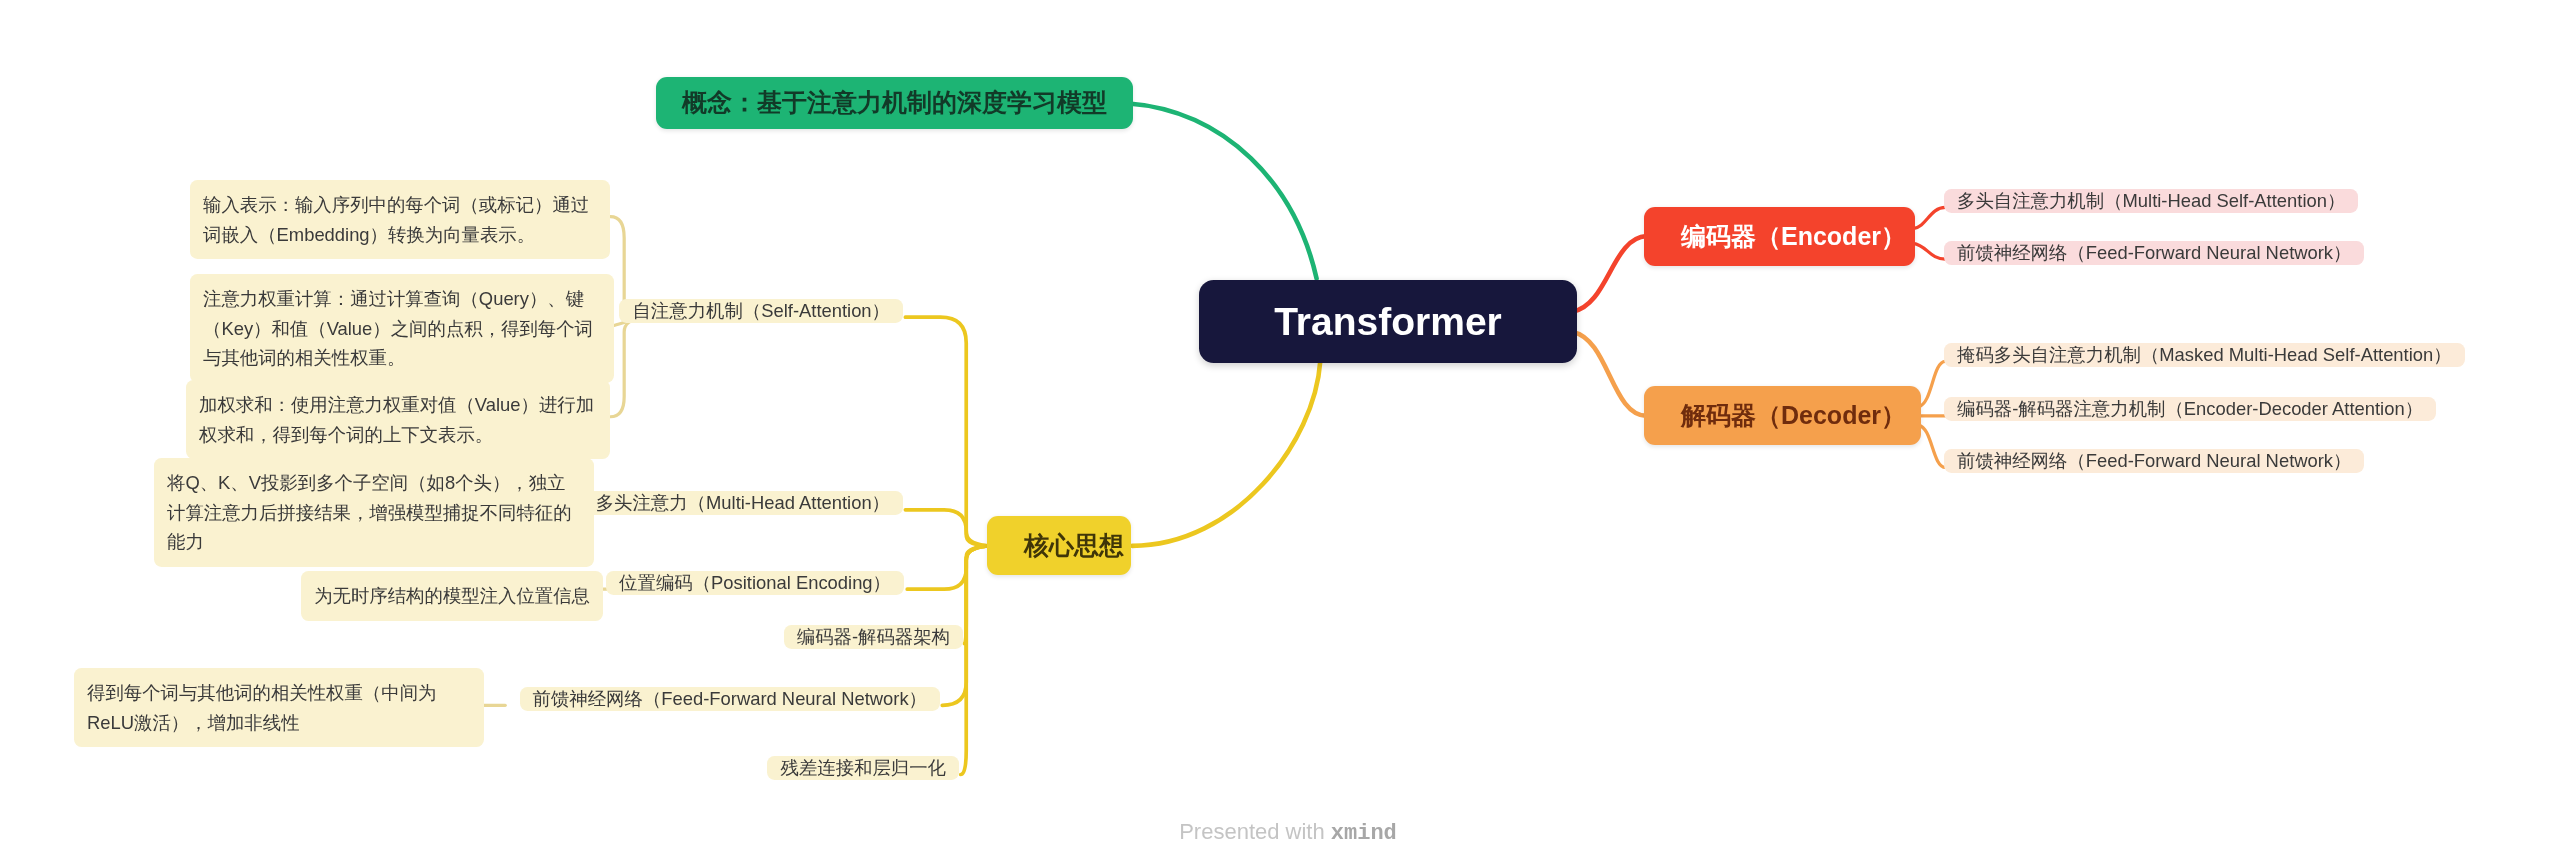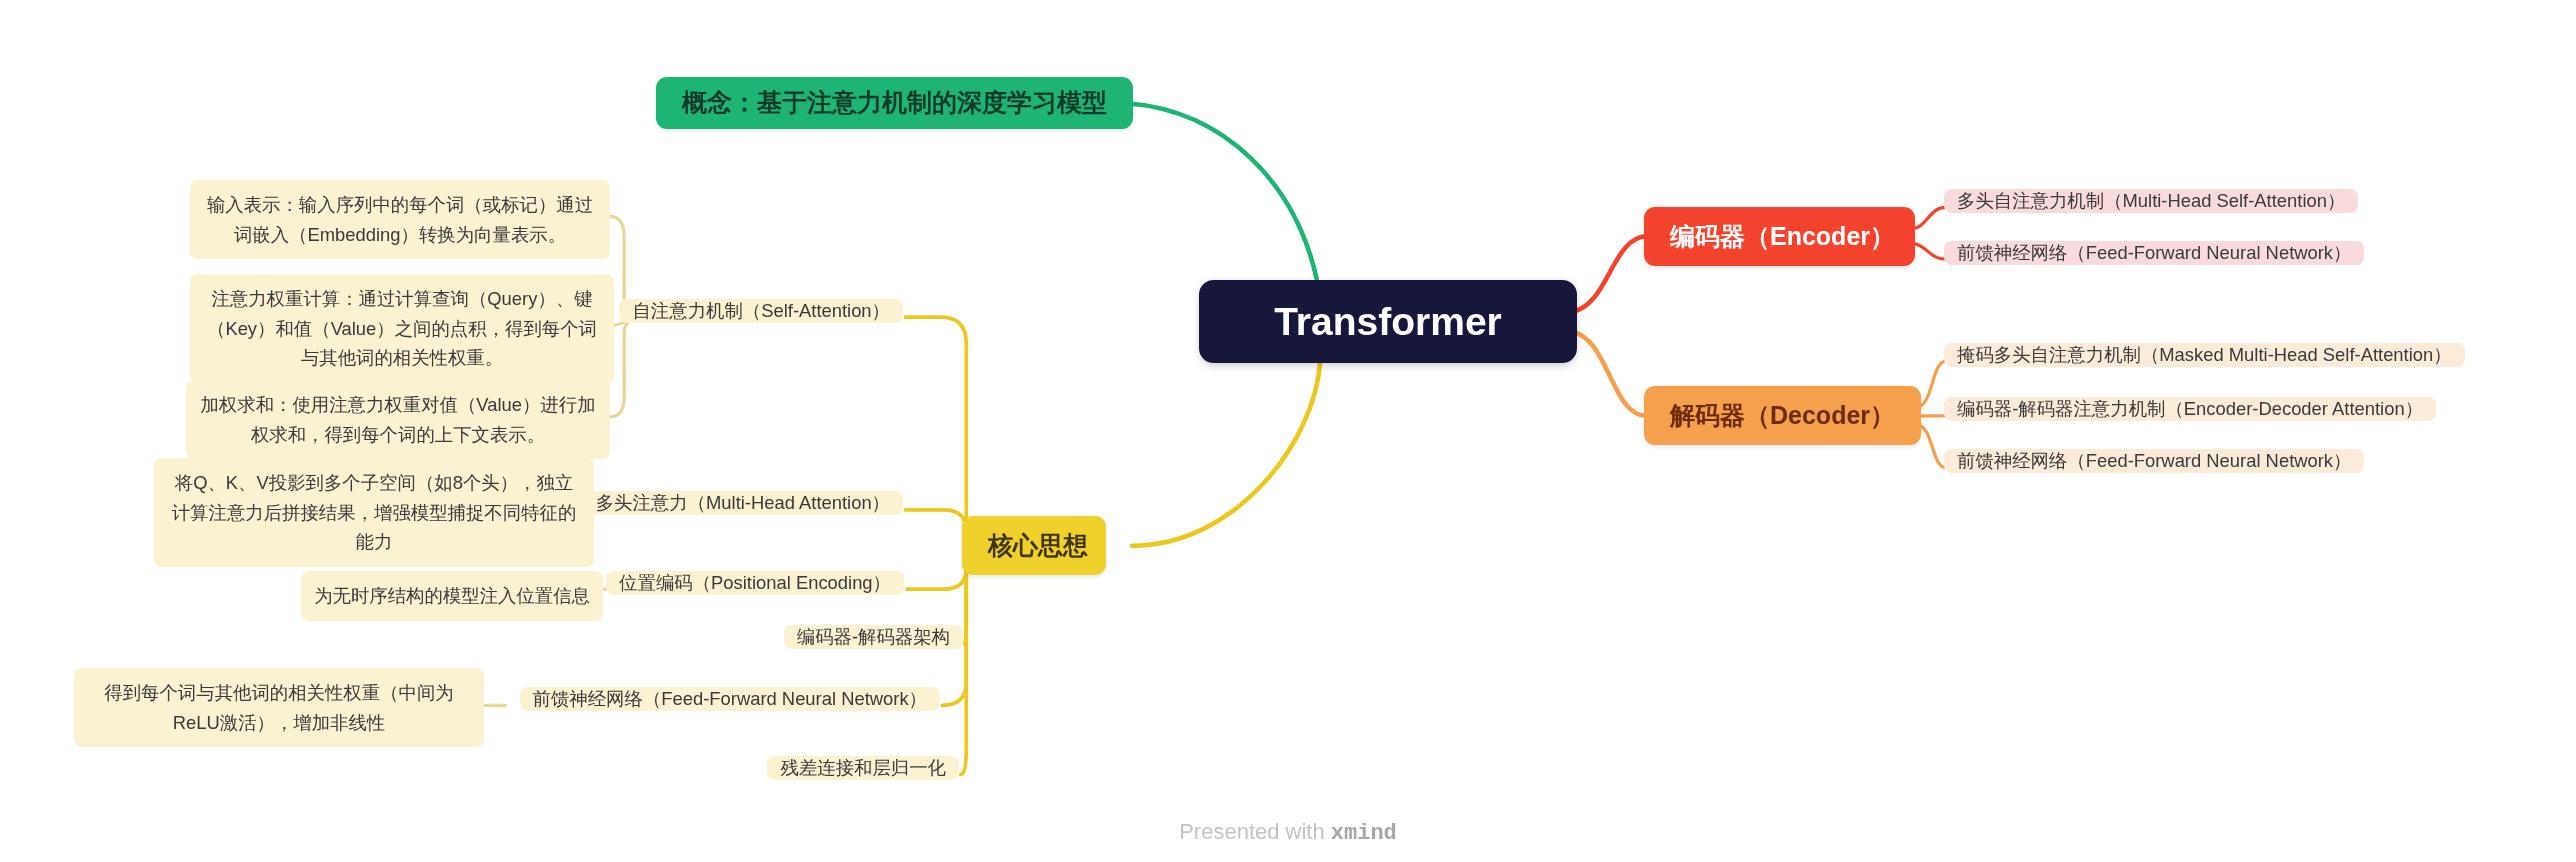--- a/index.html
+++ b/index.html
@@ -1,30 +1,30 @@
 <!DOCTYPE html>
 <html style="font-size:14.8px"><head>
 <meta charset="utf-8">
 <style>
   html,body{margin:0;padding:0;background:#ffffff;}
   body{font-family:"Liberation Sans","DejaVu Sans",sans-serif;}
   #canvas{position:relative;width:2576px;height:863px;background:#ffffff;overflow:hidden;}
   #wires{position:absolute;left:0;top:0;z-index:0;}
-  .node{position:absolute;box-sizing:border-box;z-index:1;text-align:center;}
+  .node{position:absolute;box-sizing:border-box;z-index:1;}
 
   
   .topic{border-radius:11px;font-weight:bold;font-size:25px;line-height:33px;
-         padding:13px 26px;white-space:nowrap;box-shadow:0 1.8px 4.6px rgba(0,0,0,.10);}
+         padding:13px 37px;white-space:nowrap;box-shadow:0 1.8px 4.6px rgba(0,0,0,.10);}
   .root{left:1199px;top:280px;width:378px;height:83px;background:#17173c;color:#ffffff;
         font-size:39px;font-weight:bold;border-radius:14.8px;display:flex;align-items:center;
         justify-content:center;box-shadow:0 2.8px 7.4px rgba(0,0,0,.18);}
   .concept{left:656px;top:77px;background:#1db474;color:#123a28;padding:9.2px 26px;height:52px;}
   .encoder{left:1644px;top:207px;width:271px;background:#f4432c;color:#ffffff;text-align:center;}
   .decoder{left:1644px;top:386px;width:277px;background:#f5a04c;color:#6f2c0d;text-align:center;}
-  .core{left:962px;top:516px;width:144px;background:#f0d12b;color:#3f3508;text-align:center;}
+  .core{left:987px;top:516px;width:144px;background:#f0d12b;color:#3f3508;text-align:center;}
 
   
   .child{font-size:18.4px;line-height:22px;padding:1px 13px;border-radius:7.4px;white-space:nowrap;
          color:#3a3a3a;background:#faf2d0;}
   .pink{background:#fadbdc;}
   .peach{background:#fcebd9;}
 
   
   .detail{font-size:18.4px;line-height:29.5px;padding:10px 13px;border-radius:7.4px;
           color:#3a3a3a;background:#faf2d0;}

